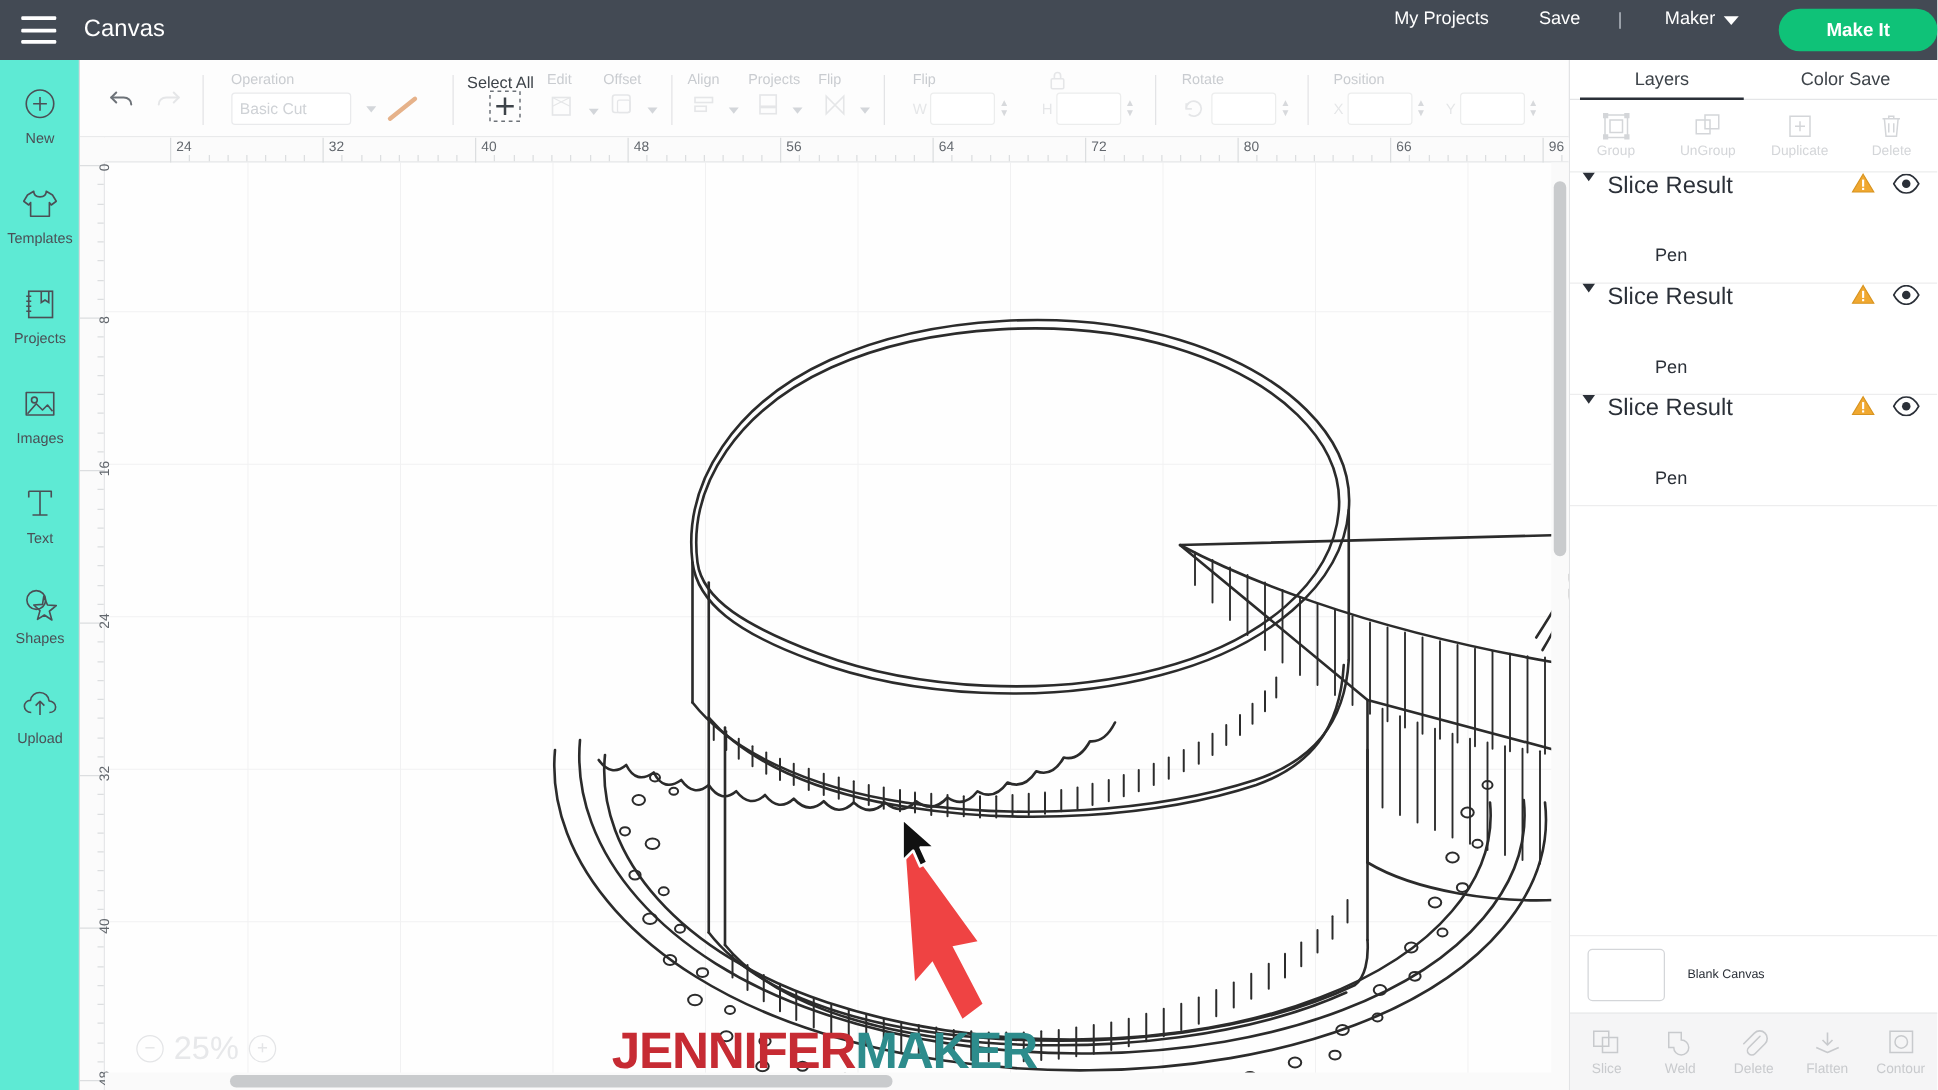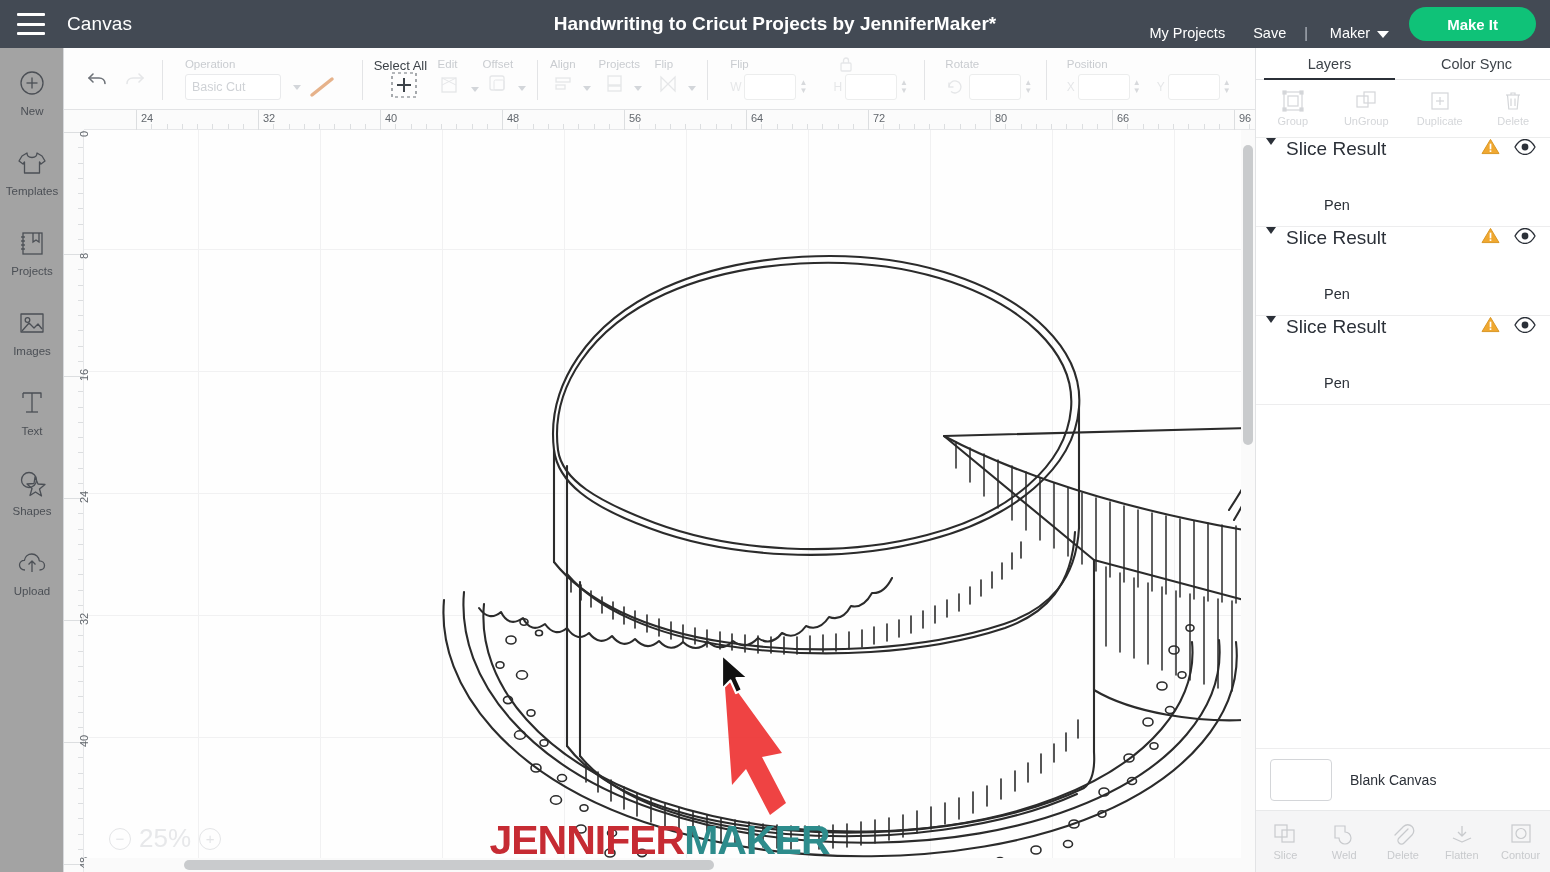--- a/index.html
+++ b/index.html
@@ -22,40 +22,40 @@
     display: flex; flex-direction: column; justify-content: space-between;
     cursor: pointer;
   }
   .hamburger span { display: block; height: 3px; background: #fff; border-radius: 1px; }
   .header-canvas-label { font-size: 19px; letter-spacing: .1px; }
   .header-title {
     position: absolute; left: 0; right: 0; text-align: center;
     font-size: 19px; font-weight: bold; pointer-events: none;
   }
   .header-right {
-    margin-left: auto; display: flex; align-items: flex-end; gap: 0;
-    padding-right: 14px; position: relative; z-index: 3;
+    margin-left: auto; display: flex; align-items: flex-start; gap: 12px;
+    position: relative; z-index: 3;
   }
   .header-right .hlink { font-size: 14.5px; color: #fff; cursor: pointer; padding: 0 14px; }
   .header-divider { color: #b9bfc7; font-size: 14px; padding: 0 4px; }
   .maker-wrap { display:flex; align-items:center; gap:7px; padding: 0 12px 0 18px; cursor: pointer; }
   .maker-wrap .chev {
     width: 0; height: 0; border-left: 6px solid transparent; border-right: 6px solid transparent;
     border-top: 7px solid #ffffff; margin-top: 2px;
   }
   .make-it-btn {
     background: #0fc278; color: #fff; border: none; border-radius: 20px;
     height: 34px; padding: 0 38px; font-size: 15px; font-weight: bold;
     font-family: "Liberation Sans", sans-serif; cursor: pointer; margin-left: 8px;
   }
 
   
   .sidebar {
     position: absolute; left: 0; top: 48px; width: 64px; height: 824px;
-    background: #a3a3a3; border-right: 1px solid #d7d9dc;
+    background: #5eead4; border-right: 1px solid #d7d9dc;
     padding-top: 12px;
   }
   .side-item {
     width: 64px; height: 80px; display: flex; flex-direction: column;
     align-items: center; justify-content: flex-start; cursor: pointer; padding-top: 6px;
   }
   .side-item .ic { width: 34px; height: 34px; display:flex; align-items:center; justify-content:center; color: #4b4f55; }
   .side-item .lbl { font-size: 11.5px; color: #4b4f55; margin-top: 5px; }
 
   
@@ -169,41 +169,40 @@
                  border-top: 7px solid #2b3038; margin-right: 10px; cursor: pointer; }
   .layer-name { font-size: 19px; color: #2b3038; }
   .layer-icons { margin-left: auto; display:flex; align-items:center; gap: 14px; }
   .warn-tri { width: 19px; height: 17px; cursor: pointer; }
   .eye-ic { cursor: pointer; color: #2b3038; }
   .layer-sub { height: 42px; display: flex; align-items: center; padding-left: 68px;
                font-size: 14.5px; color: #2b3038; }
   .rp-canvas-row { display: flex; align-items: center; height: 62px; padding-left: 14px;
                    border-top: 1px solid #ededee; }
   .rp-swatch { width: 62px; height: 42px; border: 1.5px solid #d4d6d9; border-radius: 4px; background: #fff; cursor: pointer;}
-  .rp-canvas-label { font-size: 14px; color: #2b3038; margin-left: 18px; }
+  .rp-canvas-label { font-size: 10px; color: #2b3038; margin-left: 18px; }
   .rp-bottom { display: flex; height: 62px; background: #f5f5f6; border-top: 1px solid #e8e9ea; }
   .rp-bot-btn { flex: 1; display:flex; flex-direction:column; align-items:center; justify-content:center;
                 color: #c8cacd; cursor: pointer; gap: 4px; }
   .rp-bot-btn .lbl { font-size: 11px; color: #c8cacd; }
 
   .cursor-arrow { position: absolute; z-index: 20; pointer-events: none; }
 </style>
 </head>
 <body>
 
 <div id="app">
 
   <div class="header">
     <div class="hamburger">
       <span></span>
         <span></span>
         <span></span>
     </div>
     <div class="header-canvas-label">Canvas</div>
-    <div class="header-title">Handwriting to Cricut Projects by JenniferMaker*</div>
     <div class="header-right">
       <div class="hlink">My Projects</div>
       <div class="hlink">Save</div>
       <div class="header-divider">|</div>
       <div class="maker-wrap">
         <span class="hlink" style="padding:0">Maker</span>
         <span class="chev"></span>
       </div>
       <button class="make-it-btn">Make It</button>
     </div>
@@ -806,21 +805,21 @@
     </div>
     <div class="vscroll-track">
       <div class="vscroll-thumb"></div>
     </div>
   </div>
 
   <div class="right-panel">
 
     <div class="rp-tabs">
       <div class="rp-tab active">Layers</div>
-      <div class="rp-tab">Color Sync</div>
+      <div class="rp-tab">Color Save</div>
     </div>
 
     <div class="rp-actions">
       <div class="rp-act">
         <svg width="22" height="22" viewBox="0 0 22 22" fill="none" stroke="#d4d6d9" stroke-width="1.2">
           <rect x="2" y="2" width="18" height="18"></rect>
             <rect x="6" y="6" width="10" height="10"></rect>
           <rect x="1" y="1" width="3" height="3" fill="#d4d6d9"></rect>
             <rect x="18" y="1" width="3" height="3" fill="#d4d6d9"></rect>
           <rect x="1" y="18" width="3" height="3" fill="#d4d6d9"></rect>

